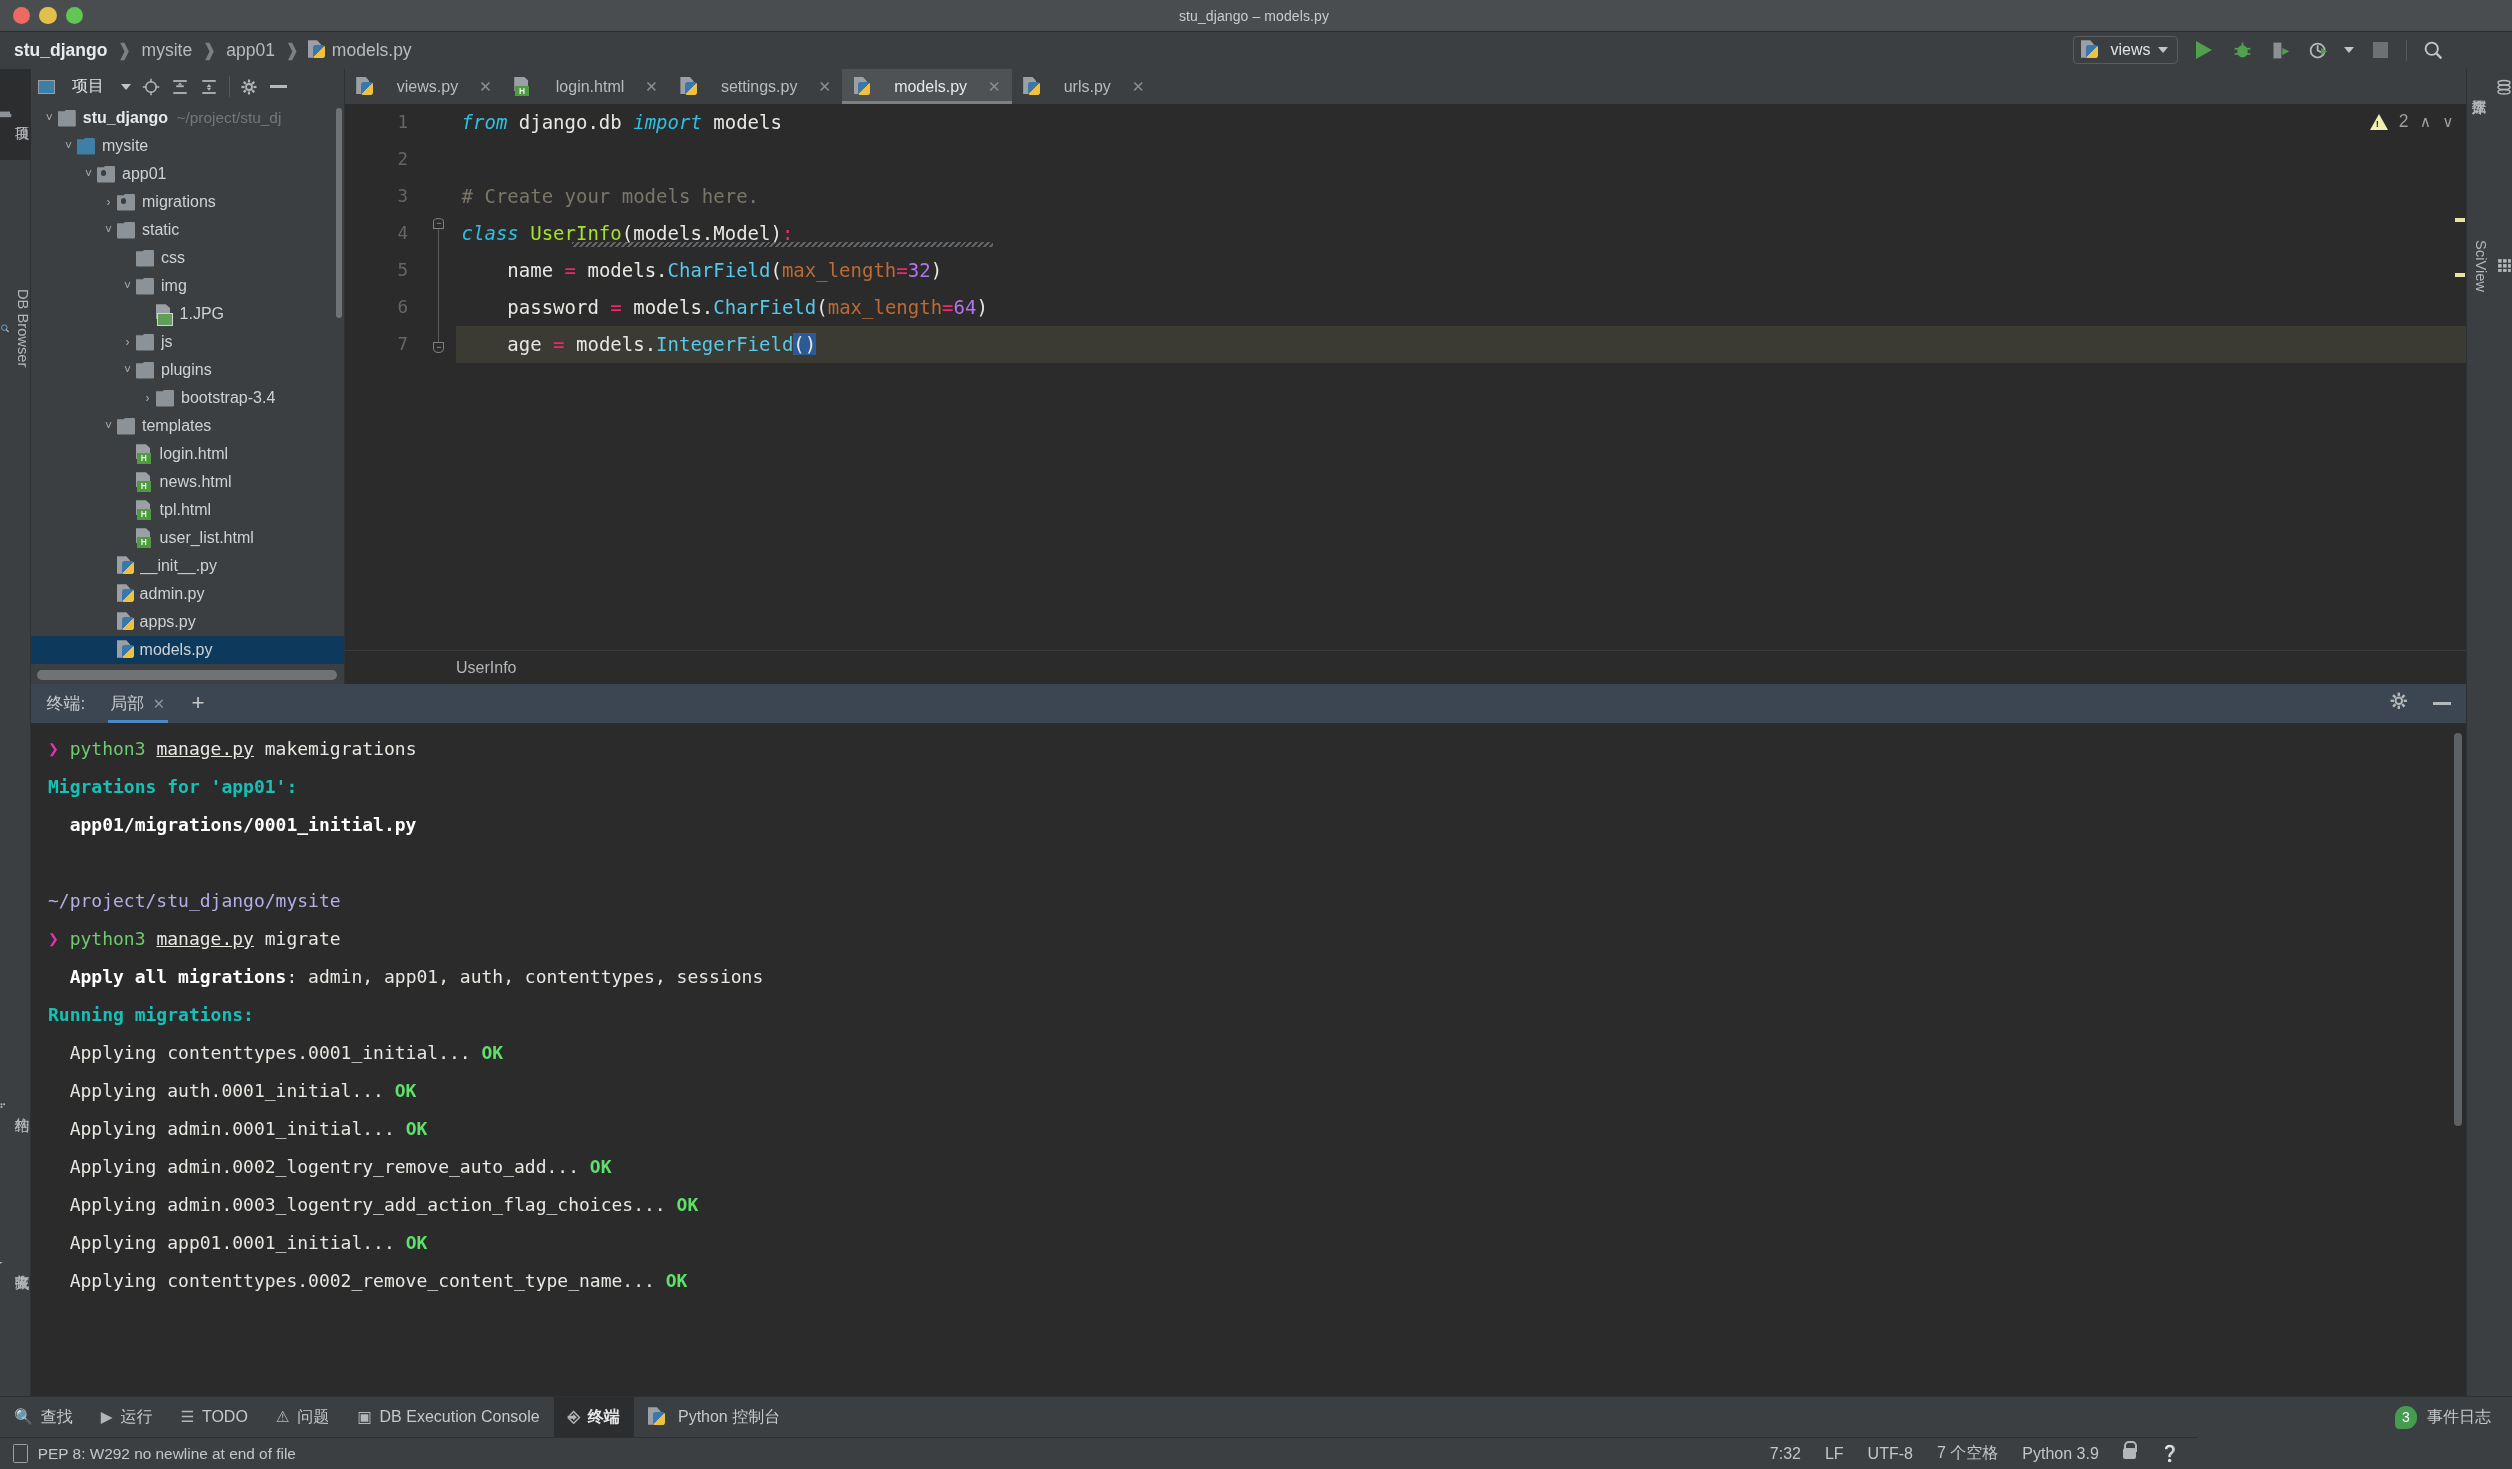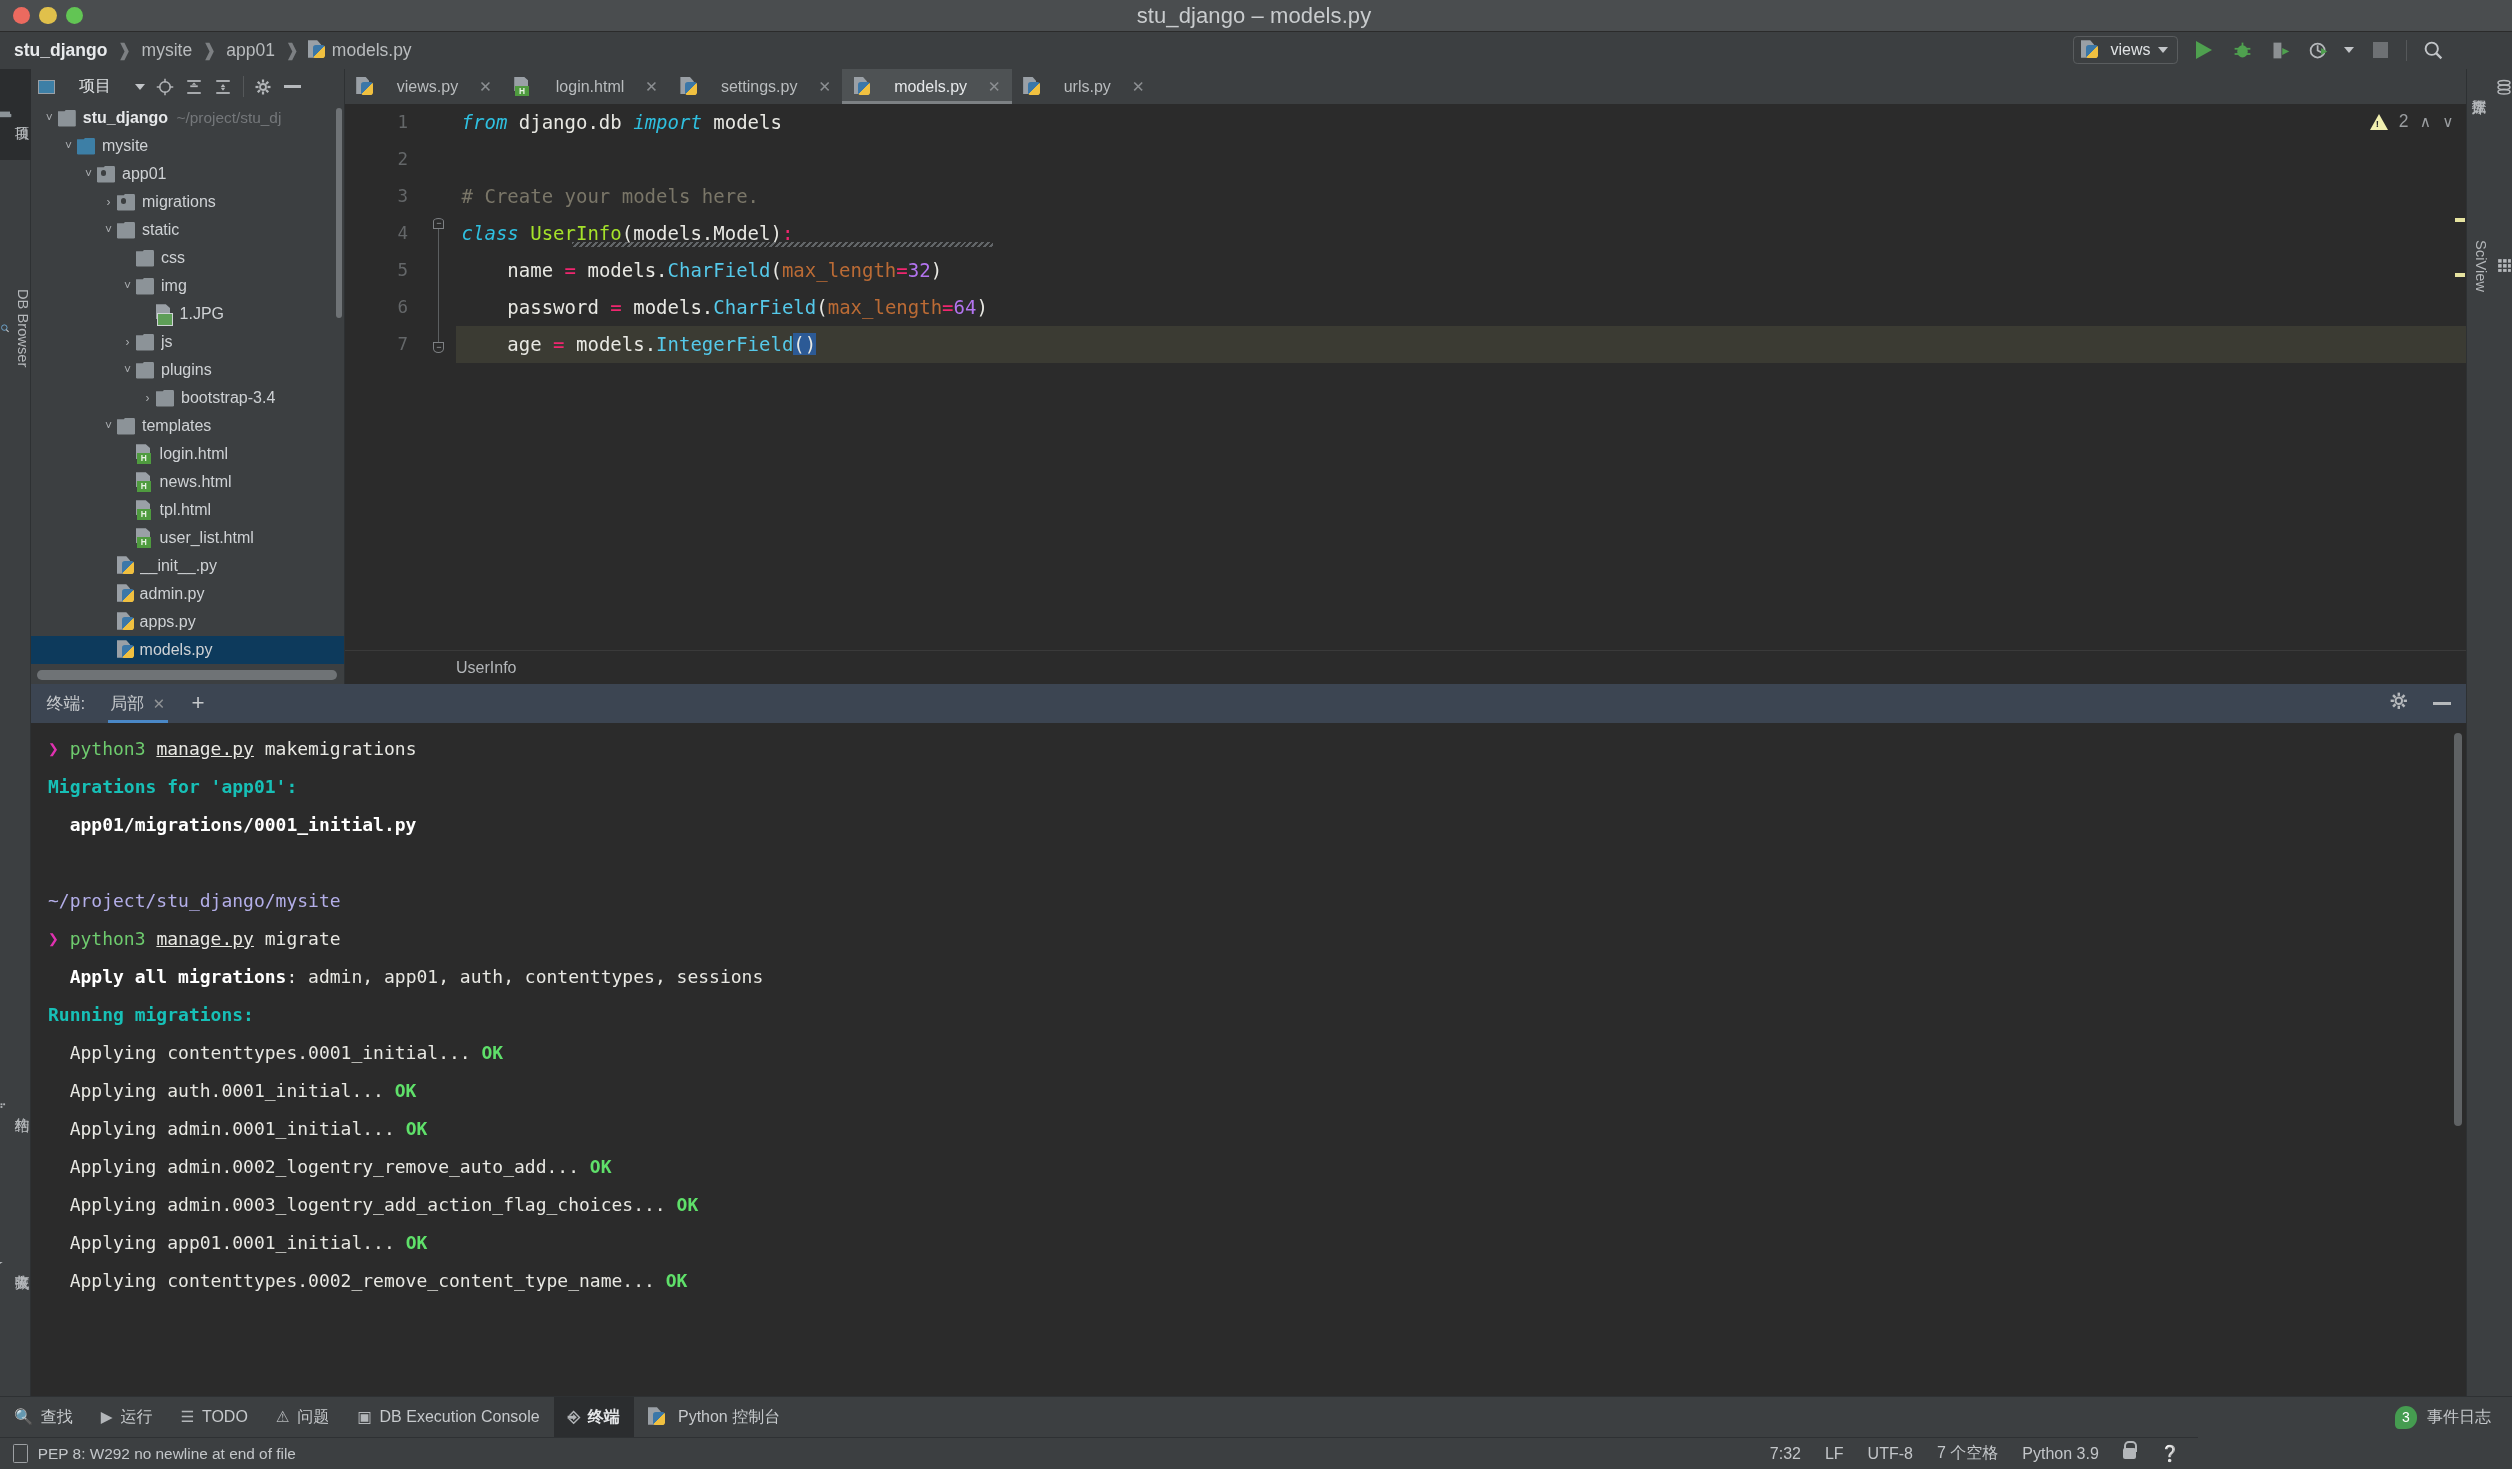--- a/index.html
+++ b/index.html
@@ -18,21 +18,21 @@
     border-bottom: 0.7px solid #2b2b2b;
     display: flex; align-items: center;
   }
   .traffic { display: flex; gap: 9px; margin-left: 12.6px; }
   .dot { width: 17.5px; height: 17.5px; border-radius: 50%; }
   .dot.red { background: #ec6a5f; }
   .dot.yellow { background: #e0c04b; }
   .dot.green { background: #62c554; }
   .win-title {
     position: absolute; left: 0; right: 4px; text-align: center;
-    color: #c9ccce; font-size: 22px; letter-spacing: 0.1px;
+    color: #c9ccce; font-size: 14px; letter-spacing: 0.1px;
   }
 
   
   .toolbar {
     position: absolute; left:0; top:32px; width: 2512px; height: 36px;
     background: #3c3f41;
     display: flex; align-items: center;
   }
   .crumbs { display: flex; align-items: center; margin-left: 12.6px; gap: 0px; }
   .crumb { color: #b9bcbe; font-size: 17.5px; padding: 0 1.4px; }
@@ -126,21 +126,21 @@
     display:flex; flex-direction:column; align-items:center; gap:5.6px;
   }
   .vtab.active { background:#2b2d2f; }
 
   
   .projpanel {
     position:absolute; left:31px; top:69px; width:314px; height:615px;
     background:#3c3f41; border-right:0.7px solid #2e3133;
   }
   .proj-header { height:35px; display:flex; align-items:center; padding:0 7px; gap:9.8px; }
-  .proj-title { color:#dfe2e4; font-size:16px; display:flex; align-items:center; gap:24px;}
+  .proj-title { color:#dfe2e4; font-size:16px; display:flex; align-items:center; gap:17px;}
   .proj-sq { width:17px;height:14px;background:#3d7fa6;border:1.4px solid #9aa0a6;}
   .ph-ico { width:19.6px;height:19.6px;display:flex;align-items:center;justify-content:center;color:#b3b6b9;font-size:15.4px;}
   .tree { position:absolute; left:0; top:35px; right:0; bottom:19.6px; overflow:hidden; }
   .trow {
     height: 28px; display:flex; align-items:center; color:#cfd2d5; font-size:16px;
     white-space:nowrap; padding-right:4.2px;
   }
   .trow.sel { background:#0d3a5c; }
   .chev { width:17px; flex:0 0 17px; text-align:center; color:#a9acaf; font-size:12px; }
   .trow .nm { overflow:hidden; text-overflow:clip; }

